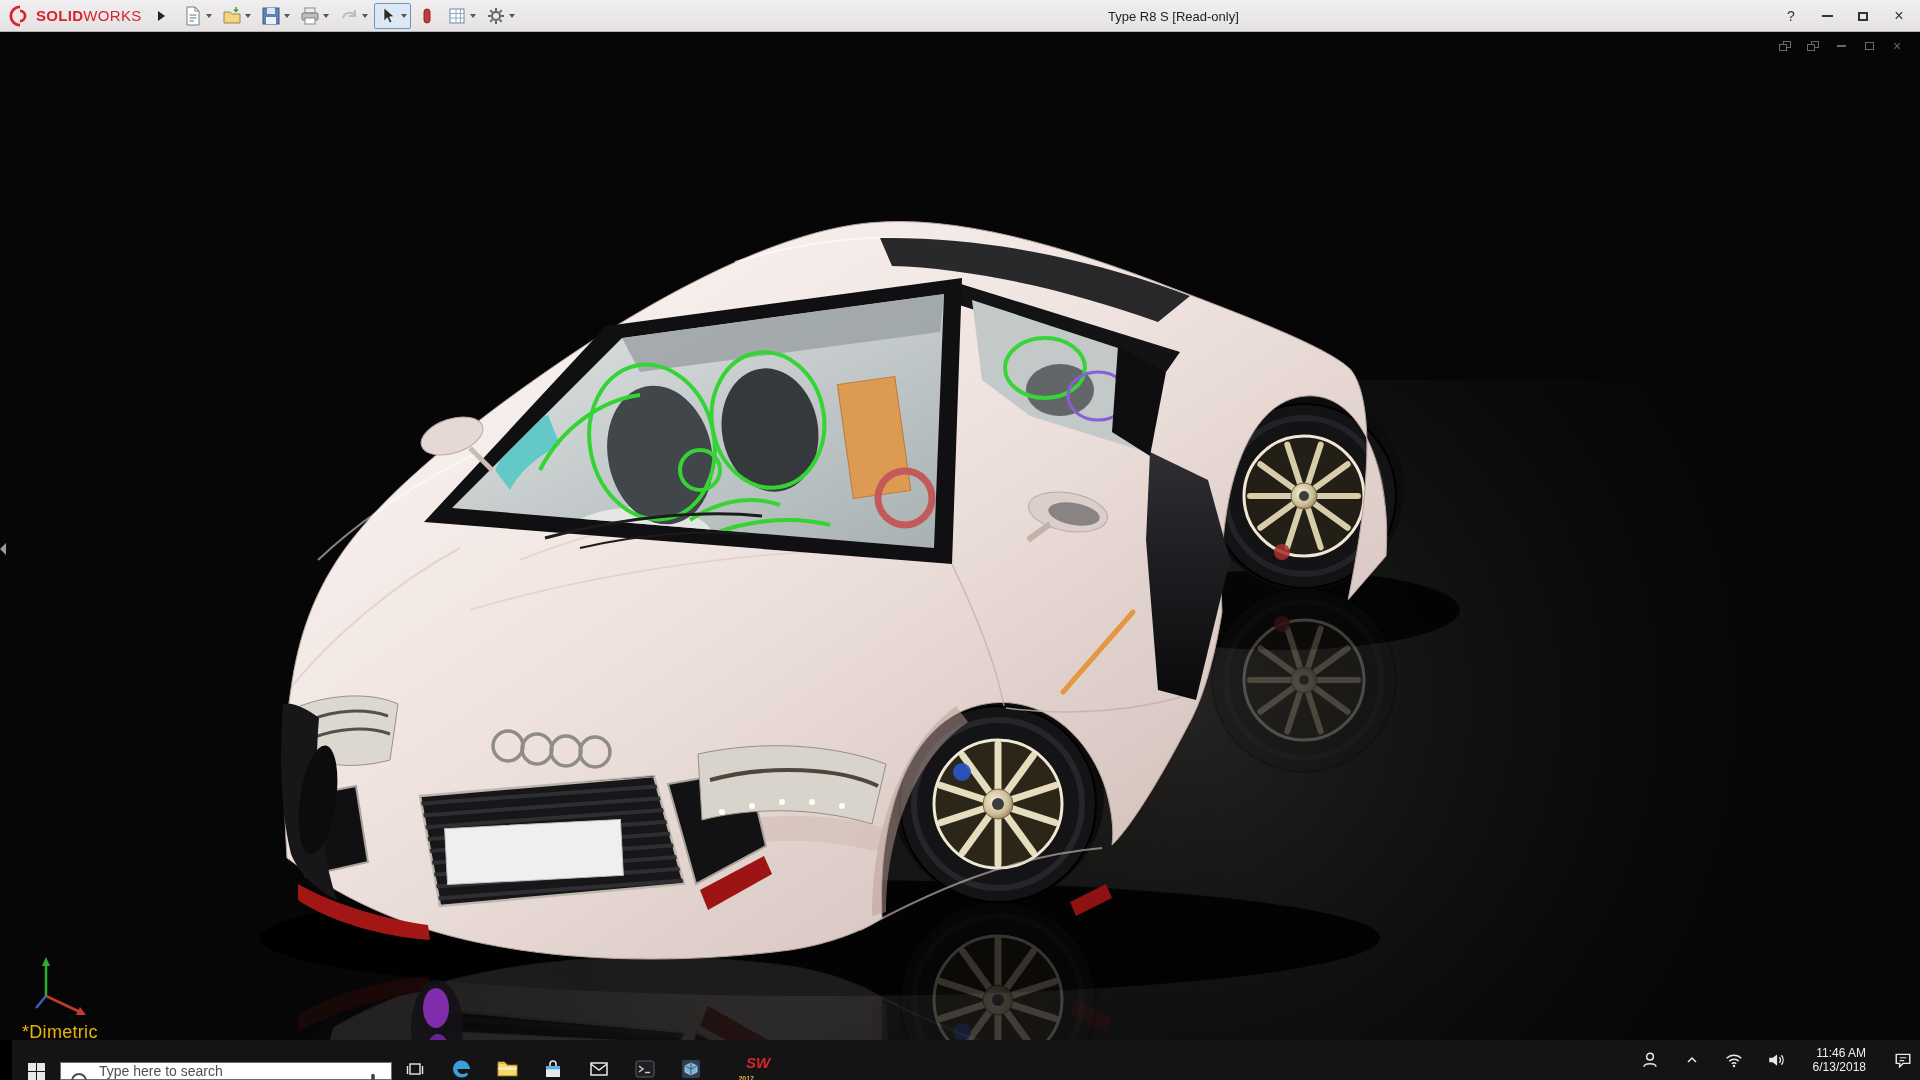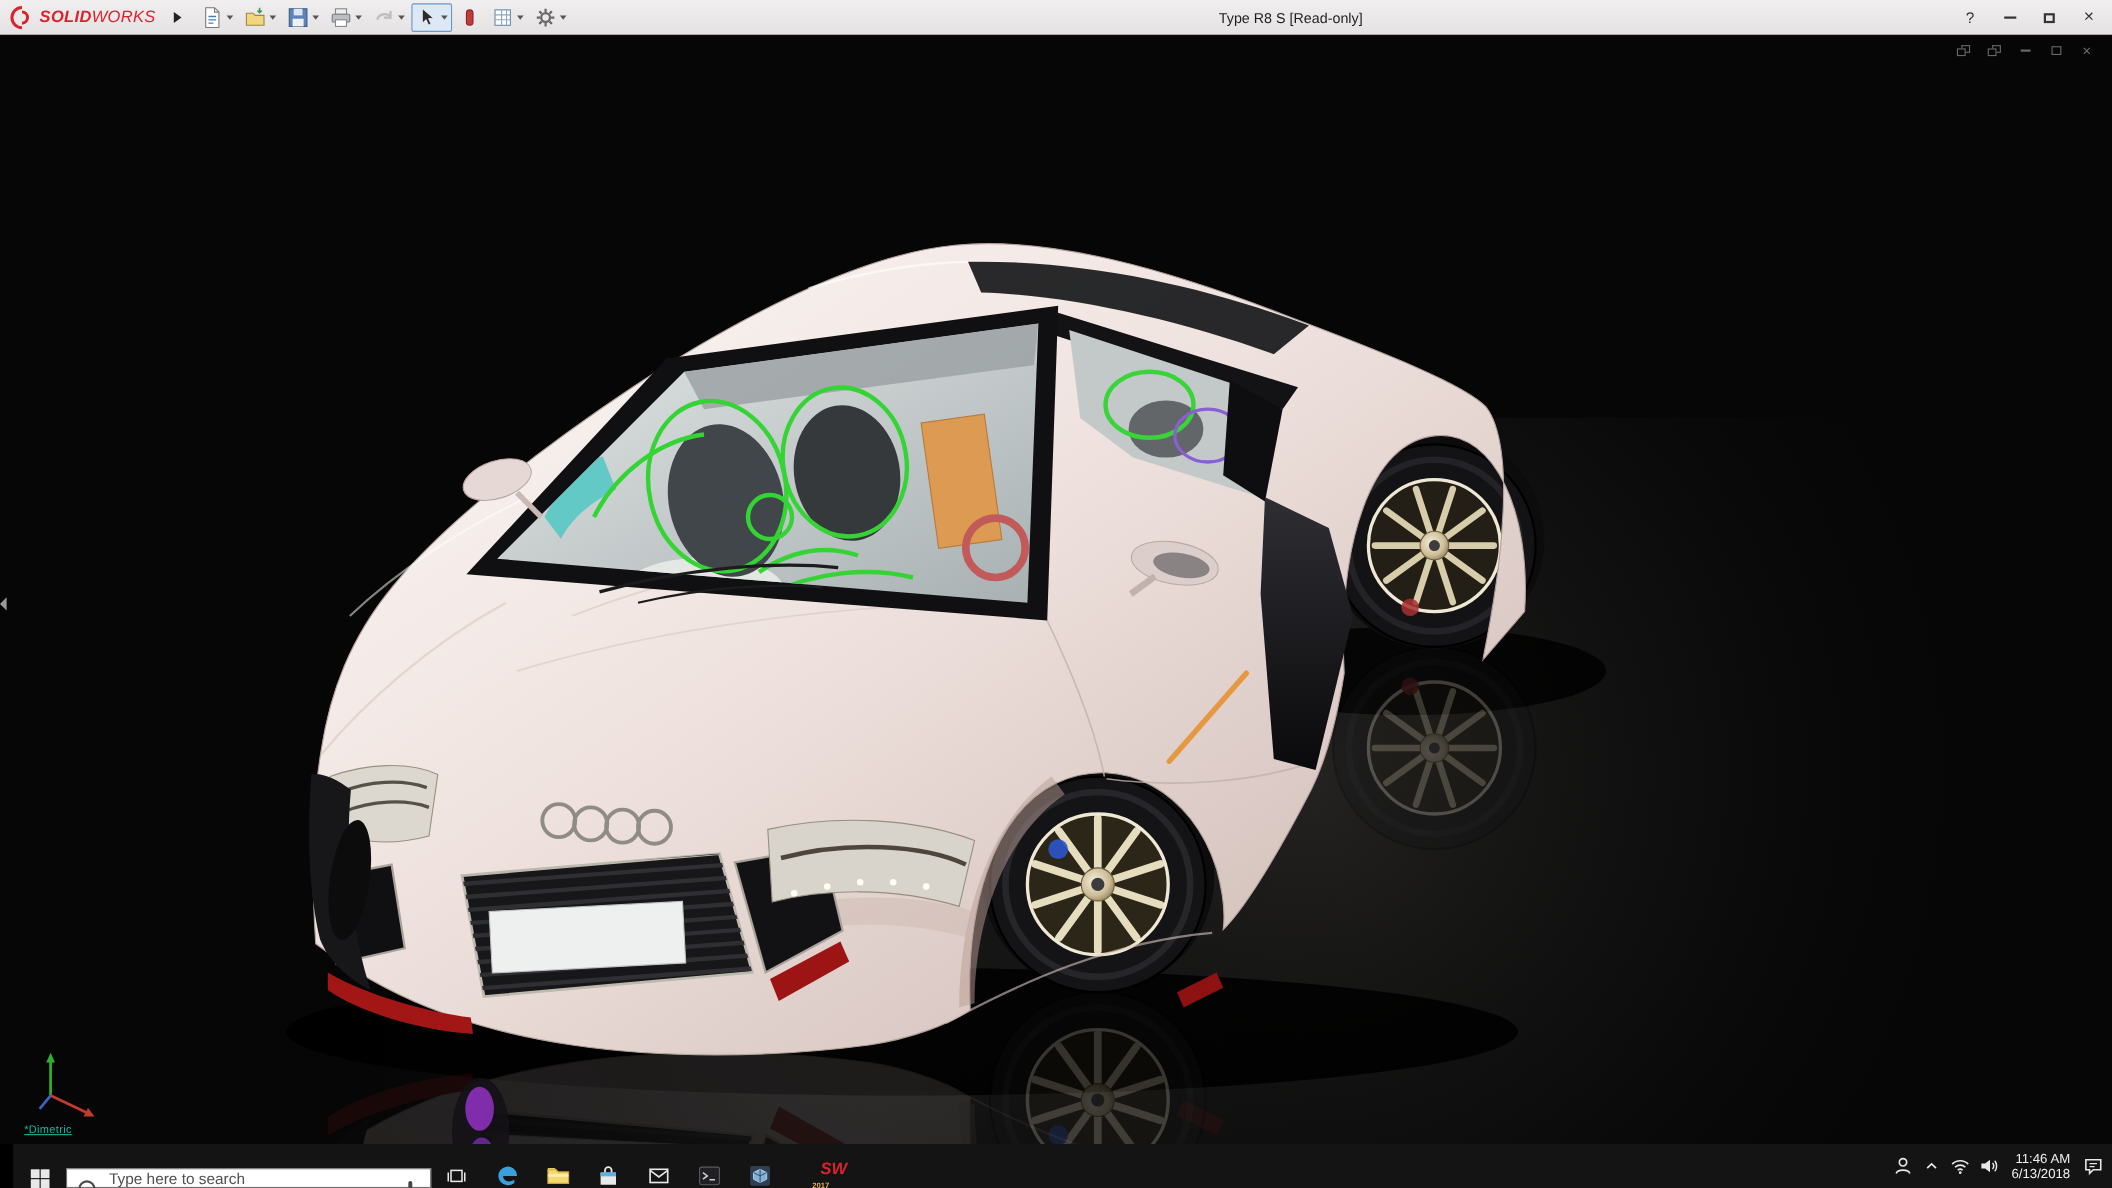--- a/index.html
+++ b/index.html
@@ -4,21 +4,21 @@
 <style>
   * { box-sizing: border-box; margin: 0; padding: 0; }
   html,body { width:1920px; height:1080px; overflow:hidden; background:#000;
               font-family:"Liberation Sans", sans-serif; }
   .root { position:relative; width:1920px; height:1080px; }
 
   
   .titlebar { position:absolute; top:0; left:0; right:0; height:32px;
     background:linear-gradient(#f0eeef,#e5e2e3); border-bottom:1px solid #b8b4b5;
     display:flex; align-items:center; }
-  .logo { display:flex; align-items:center; gap:4px; padding:0 10px 0 8px;font-style:italic; }
+  .logo { display:flex; align-items:center; gap:4px; padding:0 10px 0 8px; }
   .logo-text { font-size:15px; letter-spacing:.3px; color:#d8242c; }
   .logo-text b { font-weight:700; }
   .flyout-expander { width:0; height:0; border-left:7px solid #222;
     border-top:5px solid transparent; border-bottom:5px solid transparent; margin:0 14px 0 6px; cursor:pointer; }
   .toolbar { display:flex; align-items:center; gap:2px; }
   .tb-btn { display:flex; align-items:center; padding:2px 3px; border:1px solid transparent; border-radius:2px; cursor:pointer; }
   .tb-btn.active { background:#dce8f5; border-color:#6a96c8; }
   .tb-btn svg { display:block; }
   .dd { width:0; height:0; border-left:3px solid transparent; border-right:3px solid transparent;
         border-top:4px solid #555; margin-left:3px; }
@@ -41,40 +41,40 @@
   .dc .sq2 i { position:absolute; display:block; width:8px; height:7px; border:1px solid #8b8b8b; }
   .dc .sq2 i:first-child { right:0; top:0; }
   .dc .sq2 i:last-child { left:0; bottom:0; background:#060606; }
   .dc .bar { width:9px; height:2px; background:#8b8b8b; }
   .dc.x { font-size:14px; }
   .flyout-handle { position:absolute; left:0; top:503px; width:10px; height:28px;
     display:flex; align-items:center; cursor:pointer; }
   .flyout-handle i { width:0; height:0; border-right:6px solid #9a9a9a;
     border-top:6px solid transparent; border-bottom:6px solid transparent; }
   .triad { position:absolute; left:28px; top:920px; }
-  .view-label { position:absolute; left:22px; top:990px; font-size:10px; color:#14b8a6; letter-spacing:.3px;text-decoration:underline; }
+  .view-label { position:absolute; left:22px; top:990px; font-size:18px; color:#eab308; letter-spacing:.3px; }
 
   
   .taskbar { position:absolute; left:12px; right:0; bottom:0; height:40px; background:#141414;
     display:flex; align-items:flex-end; z-index:10; }
   .tb-start { width:48px; display:flex; align-items:center; justify-content:center; cursor:pointer; }
   .winlogo { display:grid; grid-template-columns:8px 8px; grid-template-rows:8px 8px; gap:1px; }
   .winlogo i { background:#e8e8e8; display:block; }
   .search-wrap { position:relative; width:332px; display:flex; }
   .search-input { width:100%; height:100%; border:1px solid #6e6e6e; background:#fff;
     padding:0 40px 0 38px; font-size:14px; color:#333; outline:none; font-family:"Liberation Sans",sans-serif; }
   .search-input::placeholder { color:#4f4f4f; }
   .cortana-ring { position:absolute; left:11px; top:11px; width:16px; height:16px;
     border:2px solid #4a4a4a; border-radius:50%; }
   .mic { position:absolute; right:10px; top:10px; }
   .tb-app { width:46px; display:flex; align-items:center; justify-content:center; cursor:pointer; }
   .sw-badge { position:relative; width:30px; height:26px; }
   .sw-badge .sw { color:#d8242c; font-weight:700; font-style:italic; font-size:15px;margin-left:24px; }
   .sw-badge .yr { position:absolute; right:-2px; bottom:-2px; font-size:7px; color:#e0b04a; font-weight:700; }
-  .tray { margin-left:auto; display:flex; align-items:center; gap:0; padding-right:4px; }
+  .tray { margin-left:auto; display:flex; align-items:center; gap:16px; padding-right:4px; }
   .tray-ic { width:26px; height:40px; display:flex; align-items:center; justify-content:center; cursor:pointer; }
   .clock { text-align:right; color:#f0f0f0; font-size:12px; line-height:14px; padding:0 8px; cursor:default; }
 </style>
 </head>
 <body>
 
 <div class="root">
 
   <div class="titlebar">
     <div class="logo">

